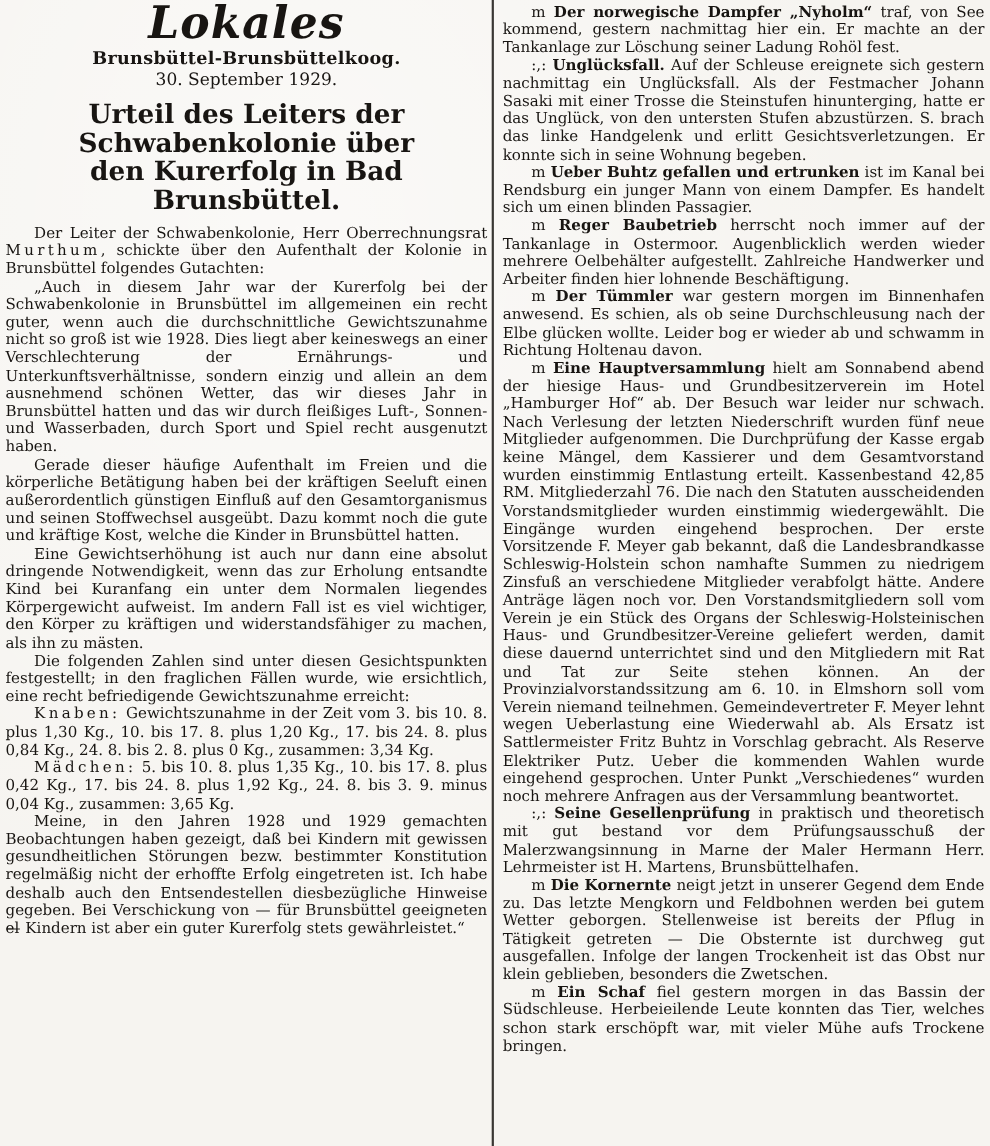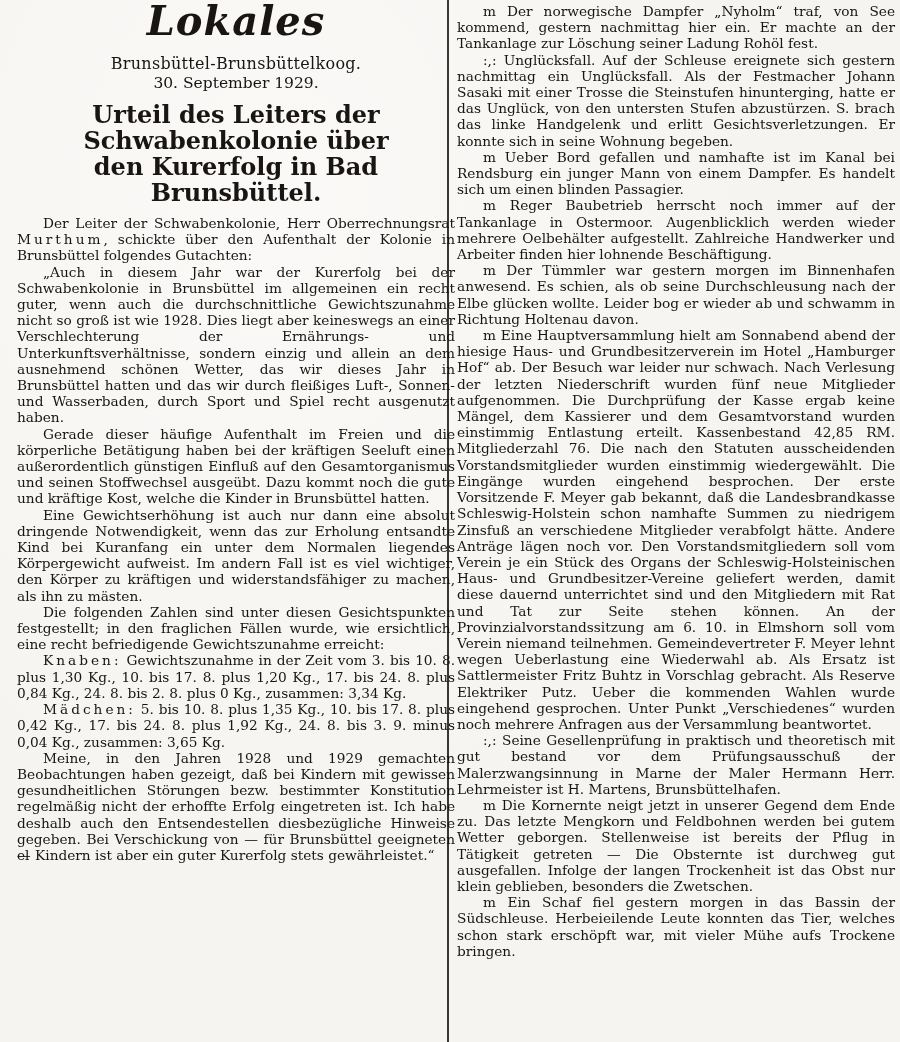--- a/index.html
+++ b/index.html
@@ -15,21 +15,21 @@
     color: var(--ink);
   }
   .page {
     position: relative;
     width: 900px; height: 1042px;
     background:
       radial-gradient(ellipse at 30% 20%, rgba(255,255,255,.5), rgba(0,0,0,0) 60%),
       var(--paper);
   }
   .col-left {
-    position: absolute; left: 17px; top: 0;
+    position: absolute; left: 5px; top: 0;
     width: 438px;
   }
   .divider {
     position: absolute; left: 447px; top: 0;
     width: 2px; height: 1042px;
     background: var(--ink);
     opacity: .85;
   }
   .col-right {
     position: absolute; left: 457px; top: 3px;
@@ -41,24 +41,24 @@
     font-size: 40px;
     line-height: 42px;
     font-weight: bold;
     font-style: italic;
     letter-spacing: 1px;
     margin-top: 0px;
     transform: scaleY(1.02);
   }
   .locality {
     text-align: center;
-    font-weight: normal;
+    font-weight: bold;
     font-size: 16px;
     line-height: 19px;
-    margin-top: 12px;
+    margin-top: 1px;
     letter-spacing: .3px;
   }
   .dateline {
     text-align: center;
     font-size: 15.5px;
     line-height: 19px;
     margin-top: 1px;
   }
   .headline {
     text-align: center;
@@ -69,21 +69,21 @@
   }
   
   .copy p {
     margin: 0;
     text-align: justify;
     font-size: 13.7px;
     line-height: 16.2px;
     text-indent: 26px;
   }
   .sperr { letter-spacing: 3px; }
-  .lead { font-weight: normal; }
+  .lead { font-weight: bold; }
   .marker { font-weight: normal; }
   .sig-line {
     text-align: left;
     font-size: 13.7px;
     line-height: 16.2px;
     margin-top: -16.2px;
     padding-right: 14px;
   }
 </style>
 </head>
@@ -112,21 +112,21 @@
       <p>Meine, in den Jahren 1928 und 1929 gemachten Beobachtungen haben gezeigt, daß bei Kindern mit gewissen gesundheitlichen Störungen bezw. bestimmter Konstitution regelmäßig nicht der erhoffte Erfolg eingetreten ist. Ich habe deshalb auch den Entsendestellen diesbezügliche Hinweise gegeben. Bei Verschickung von — für Brunsbüttel geeigneten — Kindern ist aber ein guter Kurerfolg stets gewährleistet.“</p>
       <div class="sig-line">el</div>
     </div>
   </div>
 
   <div class="divider"></div>
 
   <div class="col-right copy">
     <p><span class="marker">m</span> <span class="lead">Der norwegische Dampfer „Nyholm“</span><span> traf, von See kommend, gestern nachmittag hier ein. Er machte an der Tankanlage zur Löschung seiner Ladung Rohöl fest.</span></p>
     <p><span class="marker">:,:</span> <span class="lead">Unglücksfall.</span><span> Auf der Schleuse ereignete sich gestern nachmittag ein Unglücksfall. Als der Festmacher Johann Sasaki mit einer Trosse die Steinstufen hinunterging, hatte er das Unglück, von den untersten Stufen abzustürzen. S. brach das linke Handgelenk und erlitt Gesichtsverletzungen. Er konnte sich in seine Wohnung begeben.</span></p>
-    <p><span class="marker">m</span> <span class="lead">Ueber Bord gefallen und namhafte</span><span> ist im Kanal bei Rendsburg ein junger Mann von einem Dampfer. Es handelt sich um einen blinden Passagier.</span></p>
+    <p><span class="marker">m</span> <span class="lead">Ueber Buhtz gefallen und ertrunken</span><span> ist im Kanal bei Rendsburg ein junger Mann von einem Dampfer. Es handelt sich um einen blinden Passagier.</span></p>
     <p><span class="marker">m</span> <span class="lead">Reger Baubetrieb</span><span> herrscht noch immer auf der Tankanlage in Ostermoor. Augenblicklich werden wieder mehrere Oelbehälter aufgestellt. Zahlreiche Handwerker und Arbeiter finden hier lohnende Beschäftigung.</span></p>
     <p><span class="marker">m</span> <span class="lead">Der Tümmler</span><span> war gestern morgen im Binnenhafen anwesend. Es schien, als ob seine Durchschleusung nach der Elbe glücken wollte. Leider bog er wieder ab und schwamm in Richtung Holtenau davon.</span></p>
     <p><span class="marker">m</span> <span class="lead">Eine Hauptversammlung</span><span> hielt am Sonnabend abend der hiesige Haus- und Grundbesitzerverein im Hotel „Hamburger Hof“ ab. Der Besuch war leider nur schwach. Nach Verlesung der letzten Niederschrift wurden fünf neue Mitglieder aufgenommen. Die Durchprüfung der Kasse ergab keine Mängel, dem Kassierer und dem Gesamtvorstand wurden einstimmig Entlastung erteilt. Kassenbestand 42,85 RM. Mitgliederzahl 76. Die nach den Statuten ausscheidenden Vorstandsmitglieder wurden einstimmig wiedergewählt. Die Eingänge wurden eingehend besprochen. Der erste Vorsitzende F. Meyer gab bekannt, daß die Landesbrandkasse Schleswig-Holstein schon namhafte Summen zu niedrigem Zinsfuß an verschiedene Mitglieder verabfolgt hätte. Andere Anträge lägen noch vor. Den Vorstandsmitgliedern soll vom Verein je ein Stück des Organs der Schleswig-Holsteinischen Haus- und Grundbesitzer-Vereine geliefert werden, damit diese dauernd unterrichtet sind und den Mitgliedern mit Rat und Tat zur Seite stehen können. An der Provinzialvorstandssitzung am 6. 10. in Elmshorn soll vom Verein niemand teilnehmen. Gemeindevertreter F. Meyer lehnt wegen Ueberlastung eine Wiederwahl ab. Als Ersatz ist Sattlermeister Fritz Buhtz in Vorschlag gebracht. Als Reserve Elektriker Putz. Ueber die kommenden Wahlen wurde eingehend gesprochen. Unter Punkt „Verschiedenes“ wurden noch mehrere Anfragen aus der Versammlung beantwortet.</span></p>
     <p><span class="marker">:,:</span> <span class="lead">Seine Gesellenprüfung</span><span> in praktisch und theoretisch mit gut bestand vor dem Prüfungsausschuß der Malerzwangsinnung in Marne der Maler Hermann Herr. Lehrmeister ist H. Martens, Brunsbüttelhafen.</span></p>
     <p><span class="marker">m</span> <span class="lead">Die Kornernte</span><span> neigt jetzt in unserer Gegend dem Ende zu. Das letzte Mengkorn und Feldbohnen werden bei gutem Wetter geborgen. Stellenweise ist bereits der Pflug in Tätigkeit getreten — Die Obsternte ist durchweg gut ausgefallen. Infolge der langen Trockenheit ist das Obst nur klein geblieben, besonders die Zwetschen.</span></p>
     <p><span class="marker">m</span> <span class="lead">Ein Schaf</span><span> fiel gestern morgen in das Bassin der Südschleuse. Herbeieilende Leute konnten das Tier, welches schon stark erschöpft war, mit vieler Mühe aufs Trockene bringen.</span></p>
   </div>
 
 </div>
 

